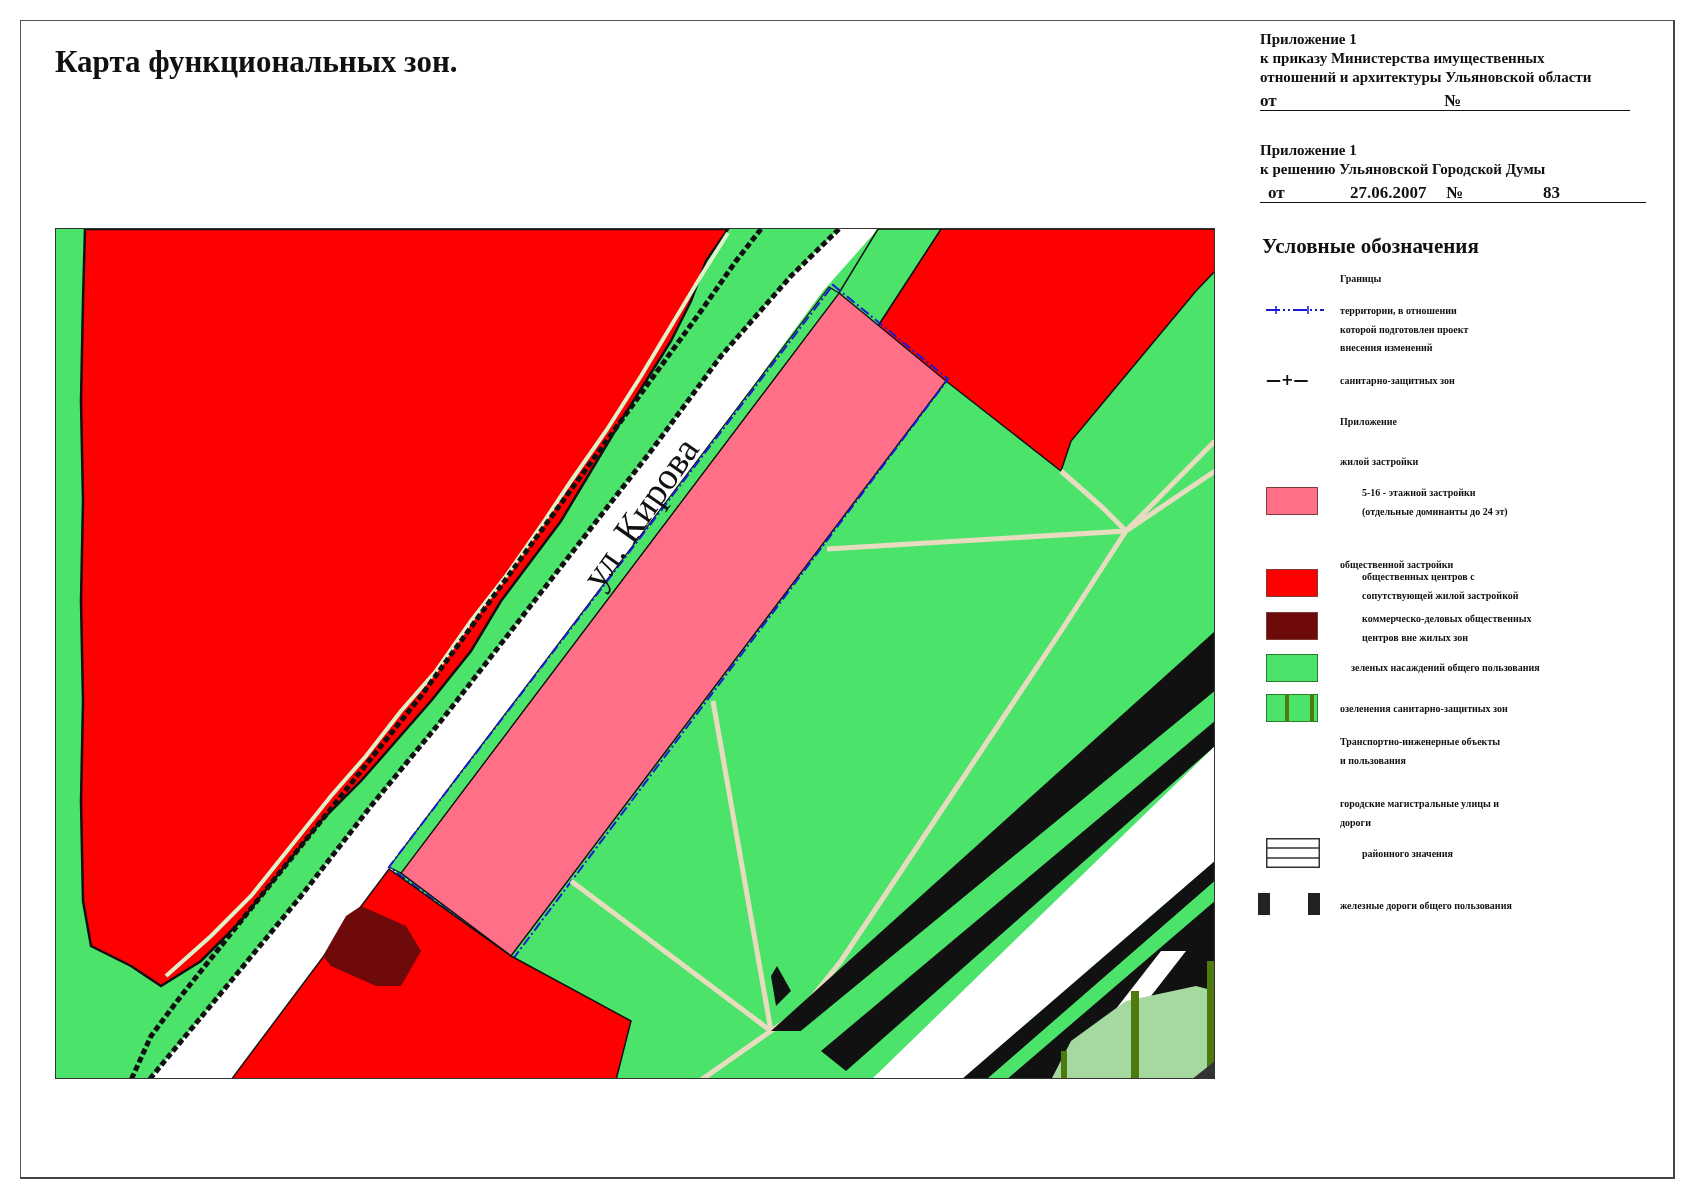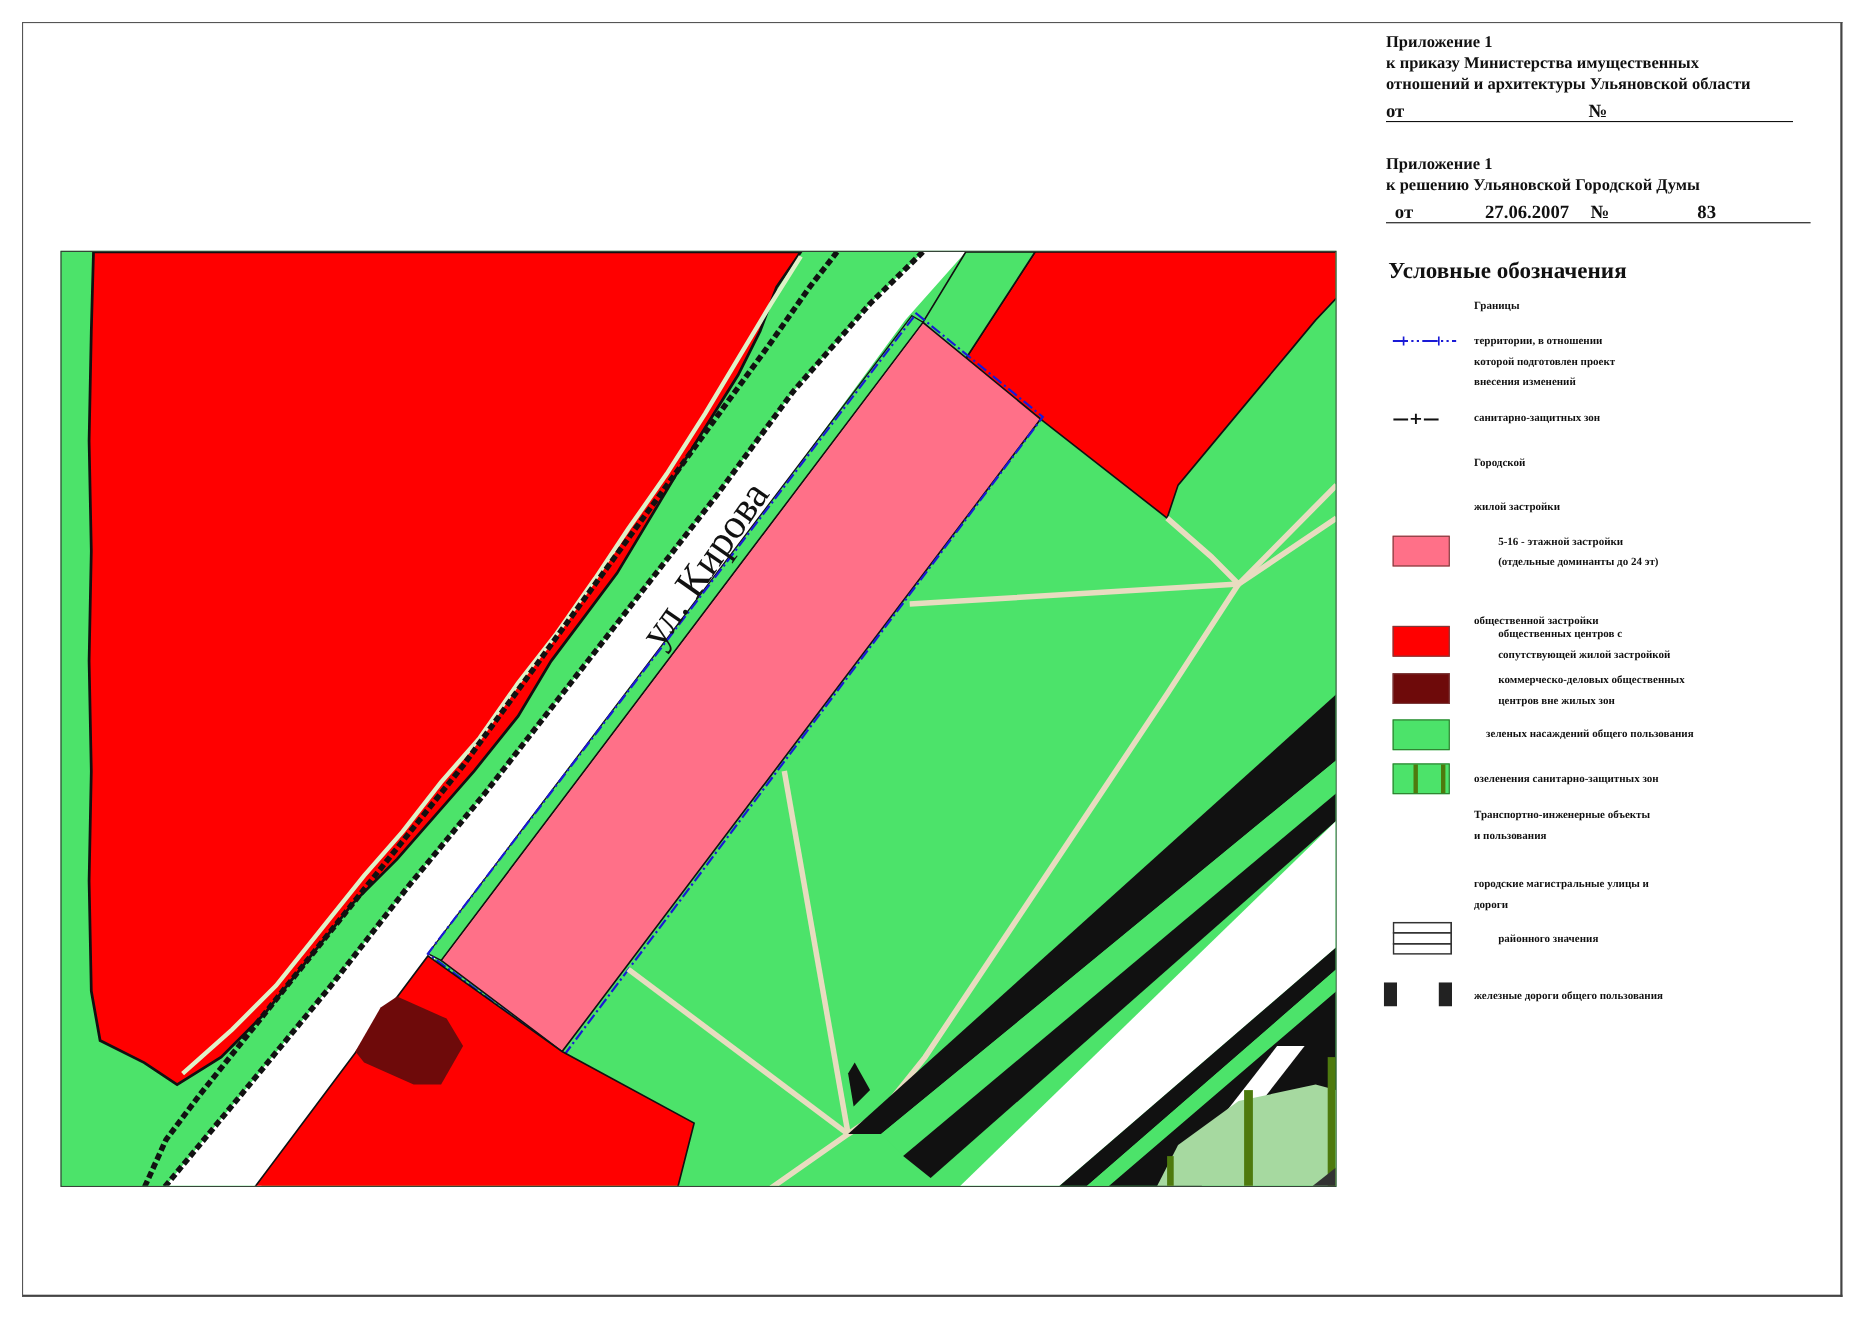--- a/index.html
+++ b/index.html
@@ -20,20 +20,21 @@
   .legend-title { font-size: 21px; font-weight: bold; white-space: nowrap; }
   .lg { position: absolute; font-size: 10px; font-weight: bold; line-height: 18.5px; white-space: nowrap; }
   .sw { position: absolute; width: 52px; height: 28px; box-sizing: border-box; border: 1.5px solid #7a3b3b; }
 </style>
 </head>
 <body>
 
 <div class="frame"></div>
 
 <div class="title">
+  <div>Карта функциональных зон.</div>
 </div>
 
 <div class="appendix" style="top:30px; width:370px;">
   <div class="line">Приложение 1</div>
   <div class="line">к приказу Министерства имущественных</div>
   <div class="line">отношений и архитектуры Ульяновской области</div>
   <div class="sigline">
     <span style="left:0;">от</span>
     <span style="left:55px;"></span>
     <span style="left:184px;">№</span>
@@ -122,21 +123,21 @@
 </svg>
 <div class="lg" style="left:1340px; top:302px;">
   <div>территории, в отношении</div>
   <div>которой подготовлен проект</div>
   <div>внесения изменений</div>
 </div>
 
 <div class="lg" style="left:1266px; top:371px; font-family:'DejaVu Sans',sans-serif; font-size:15px;">—+—</div>
 <div class="lg" style="left:1340px; top:372px;">санитарно-защитных зон</div>
 
-<div class="lg" style="left:1340px; top:413px;">Городской</div>
+<div class="lg" style="left:1340px; top:413px;">Приложение</div>
 <div class="lg" style="left:1340px; top:453px;">жилой застройки</div>
 
 <div class="sw" style="left:1266px; top:487px; background:#ff7088;"></div>
 <div class="lg" style="left:1362px; top:484px;">
   <div>5-16 - этажной застройки</div>
   <div>(отдельные доминанты до 24 эт)</div>
 </div>
 
 <div class="lg" style="left:1340px; top:535px;margin-top:21px;">общественной застройки</div>
 

